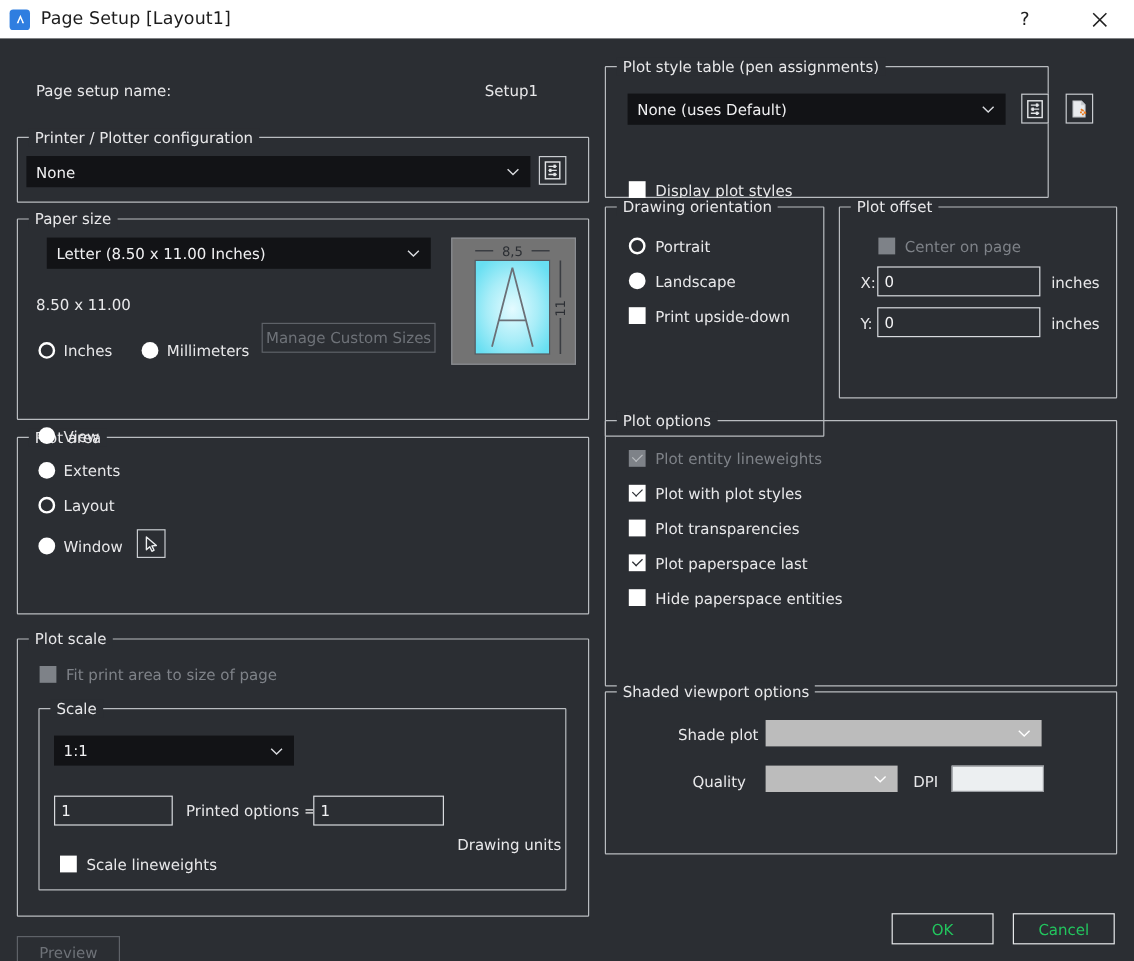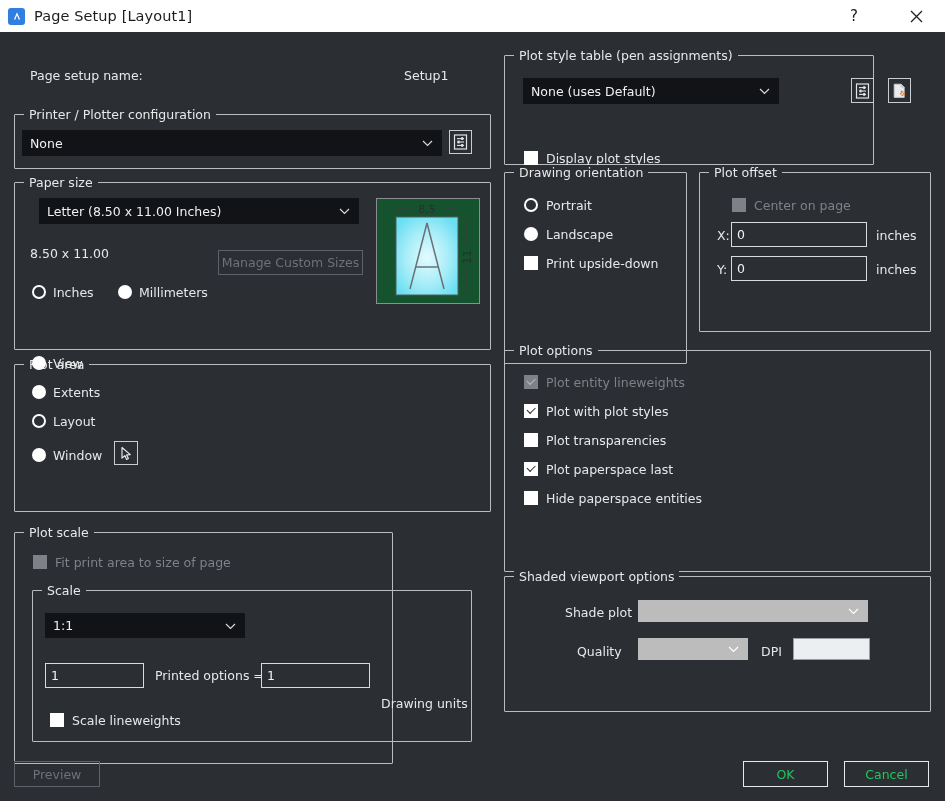--- a/index.html
+++ b/index.html
@@ -78,21 +78,21 @@
     color:#f2f2f4; font-size:12.5px; cursor:text;
   }
   .tinput.light{ background:#eceff1; border:1px solid #9a9da2; }
 
   
   .btn{
     position:absolute; border:1px solid #e6e8ea; background:transparent;
     color:#22c55e; font-size:12.5px;
     display:flex; align-items:center; justify-content:center; cursor:default;
   }
-  .btn.disabled{ border-color:#5e6268; color:#6e7278; }
+  .btn.disabled{ border-color:#5e6268; color:#6e7278;margin-top:19px; }
 
   
   .iconbtn{
     position:absolute; background:#2b2e33; border:1px solid #c9ccd0;
     display:flex; align-items:center; justify-content:center; cursor:default;
   }
   .iconbtn svg{ display:block; }
 
   
   .radio{ position:absolute; width:14px; height:14px; cursor:default; }
@@ -111,21 +111,21 @@
     content:""; position:absolute; left:3px; top:3px;
     width:7px; height:3.5px;
     border-left:1.8px solid #2b2e33; border-bottom:1.8px solid #2b2e33;
     transform:rotate(-45deg);
   }
   .cbox.dis i{ background:#7e8288; }
   .cbox.dis.on i::after{ border-color:#b9bcc0; }
 
   
   #paper-preview{
-    position:absolute; background:#14532d; border:1px solid #8a8d92;
+    position:absolute; background:#737373; border:1px solid #8a8d92;
     display:block;
   }
 </style>
 </head>
 <body>
 
 <div id="titlebar">
   <div id="title-icon">
     <svg width="12" height="12" viewBox="0 0 12 12">
       <path d="M6 2.2 L9.1 9.4 L7.6 9.4 L6 5.3 L4.4 9.4 L2.9 9.4 Z" fill="#ffffff"></path>
@@ -236,21 +236,21 @@
   <div class="radio" style="left:32px; top:416px;">
       <i></i>
     </div>
   <div class="lbl" style="left:53px; top:416px;">Window</div>
   <div class="iconbtn" style="left:114px; top:409px; width:24px; height:24px;">
     <svg width="14" height="15" viewBox="0 0 14 15">
       <path d="M3 1.5 L3 12.2 L5.8 9.6 L7.6 13.4 L9.4 12.5 L7.6 8.9 L11.3 8.6 Z" fill="#2b2e33" stroke="#eceef0" stroke-width="1.15" stroke-linejoin="round"></path>
     </svg>
   </div>
 
-  <div class="grp" style="left:14px; top:500px; width:379px; height:232px;">
+  <div class="grp" style="left:14px; top:500px; width:477px; height:232px;">
     <div class="legend">Plot scale</div>
   </div>
   <div class="cbox dis" style="left:33px; top:523px;">
       <i></i>
     </div>
   <div class="lbl dim" style="left:55px; top:523px;">Fit print area to size of page</div>
 
   <div class="grp" style="left:32px; top:558px; width:440px; height:152px;">
     <div class="legend">Scale</div>
   </div>
@@ -271,21 +271,21 @@
   </div>
   <div class="lbl" style="left:381px; top:636px;margin-top:28px;">Drawing units</div>
   <div class="cbox" style="left:50px; top:681px;">
       <i></i>
     </div>
   <div class="lbl" style="left:72px; top:681px;">Scale lineweights</div>
 
   <div class="grp" style="left:504px; top:23px; width:370px; height:110px;">
     <div class="legend">Plot style table (pen assignments)</div>
   </div>
-  <div class="combo" style="left:523px; top:46px; width:256px; height:26px;">
+  <div class="combo" style="left:523px; top:46px; width:315px; height:26px;">
     <span class="ctext">None (uses Default)</span>
     <span class="carrow">
       <svg width="11" height="8" viewBox="0 0 11 8">
           <path d="M1 2 L5.5 6.4 L10 2" stroke="#d8dade" stroke-width="1.2" fill="none"></path>
         </svg>
     </span>
   </div>
   <div class="iconbtn" style="left:851px; top:46px; width:23px; height:25px;">
     <svg width="15" height="16" viewBox="0 0 15 16">
       <rect x="1.5" y="1" width="12" height="14" fill="#2b2e33" stroke="#e2e4e7" stroke-width="1.2"></rect>

